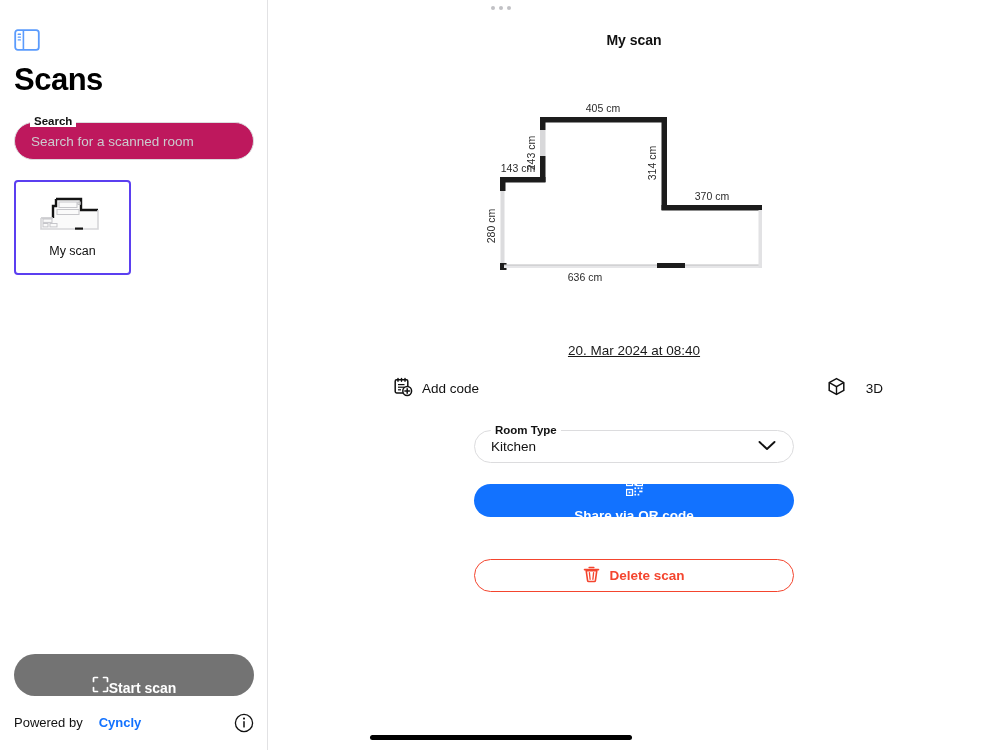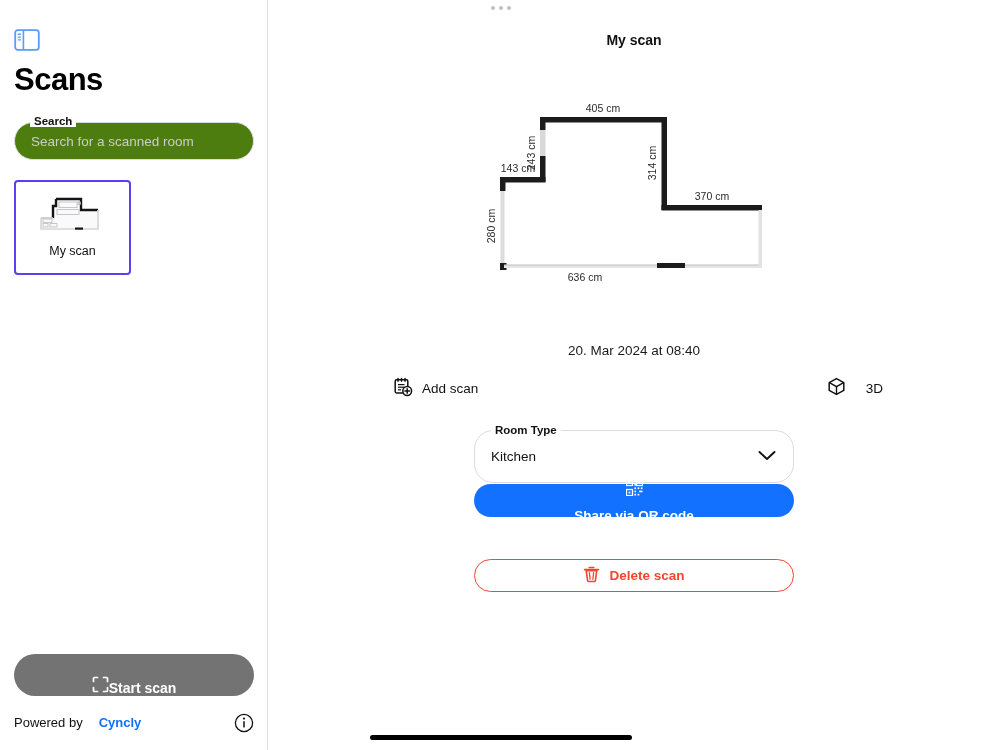--- a/index.html
+++ b/index.html
@@ -39,21 +39,21 @@
     width: 26px; height: 22px; cursor: pointer;
   }
   .page-title {
     position: absolute; left: 14px; top: 62px;
     font-size: 31px; font-weight: 700; color: #000; letter-spacing: -0.5px;
   }
 
   .search-wrap { position: absolute; left: 14px; top: 122px; width: 240px; }
   .search-box {
     width: 240px; height: 38px; border: 1px solid #dcdcde; border-radius: 19px;
-    background: #4d7c0f; padding: 0 16px; font-size: 13.5px; color: #c9c9cc;
+    background: #be185d; padding: 0 16px; font-size: 13.5px; color: #c9c9cc;
     font-family: "Liberation Sans", sans-serif; outline: none;
   }
   .search-box::placeholder { color: #cccccf; }
   .search-label {
     position: absolute; left: 16px; top: -7px; background: #fff;
     padding: 0 4px; font-size: 11.5px; font-weight: 700; color: #111;
   }
 
   .scan-card {
     position: absolute; left: 14px; top: 180px;
@@ -91,39 +91,39 @@
   .dots span { width: 4px; height: 4px; border-radius: 50%; background: #c1c1c5; display: block; }
   .main-title {
     position: absolute; left: 0; top: 32px; width: 732px; text-align: center;
     font-size: 14px; font-weight: 700; color: #111;
   }
 
   .plan-area { position: absolute; left: 0; top: 95px; width: 732px; height: 205px; }
 
   .scan-date {
     position: absolute; left: 0; top: 343px; width: 732px; text-align: center;
-    font-size: 13.5px; color: #1a1a1a;
+    font-size: 13.5px; color: #1a1a1a; text-decoration: underline;
   }
 
   .notes-row {
     position: absolute; left: 0; top: 377px; width: 732px; height: 26px;
   }
   .add-notes {
     position: absolute; left: 125px; top: 0;
     display: flex; align-items: center; gap: 9px; cursor: pointer;
     font-size: 13.5px; color: #111;
   }
   .view3d {
     position: absolute; right: 117px; top: 0;
     display: flex; align-items: center; gap: 20px; cursor: pointer;
     font-size: 13.5px; color: #111;
   }
 
   .roomtype {
-    position: absolute; left: 206px; top: 430px; width: 320px; height: 53px;
+    position: absolute; left: 206px; top: 430px; width: 320px; height: 33px;
     border: 1px solid #dcdcde; border-radius: 19px; background: #fff;
     display: flex; align-items: center; padding: 0 16px; cursor: pointer;
   }
   .roomtype-label {
     position: absolute; left: 16px; top: -7px; background: #fff;
     padding: 0 4px; font-size: 11.5px; font-weight: 700; color: #111;
   }
   .roomtype-value { font-size: 13.5px; color: #111; flex: 1; }
 
   .btn-qr {
@@ -298,21 +298,21 @@
             <line x1="8.5" y1="1.4" x2="8.5" y2="4.2" stroke="#111" stroke-width="1.4" stroke-linecap="round"></line>
             <line x1="12" y1="1.4" x2="12" y2="4.2" stroke="#111" stroke-width="1.4" stroke-linecap="round"></line>
             <line x1="5" y1="7.6" x2="11.5" y2="7.6" stroke="#111" stroke-width="1.2"></line>
             <line x1="5" y1="10.2" x2="11.5" y2="10.2" stroke="#111" stroke-width="1.2"></line>
             <line x1="5" y1="12.8" x2="8" y2="12.8" stroke="#111" stroke-width="1.2"></line>
             <circle cx="14.2" cy="14" r="4.4" fill="#fff" stroke="#111" stroke-width="1.5"></circle>
             <line x1="14.2" y1="11.7" x2="14.2" y2="16.3" stroke="#111" stroke-width="1.5" stroke-linecap="round"></line>
             <line x1="11.9" y1="14" x2="16.5" y2="14" stroke="#111" stroke-width="1.5" stroke-linecap="round"></line>
           </svg>
         </span>
-        <span>Add scan</span>
+        <span>Add code</span>
       </div>
       <div class="view3d">
         <span>
           <svg width="19" height="19" viewBox="0 0 19 19">
             <path d="M9.5 1.6 L16.8 5.6 V13.4 L9.5 17.4 L2.2 13.4 V5.6 Z" fill="none" stroke="#111" stroke-width="1.5" stroke-linejoin="round"></path>
             <path d="M2.4 5.7 L9.5 9.6 L16.6 5.7" fill="none" stroke="#111" stroke-width="1.4"></path>
             <line x1="9.5" y1="9.6" x2="9.5" y2="17.3" stroke="#111" stroke-width="1.4"></line>
           </svg>
         </span>
         <span>3D</span>

